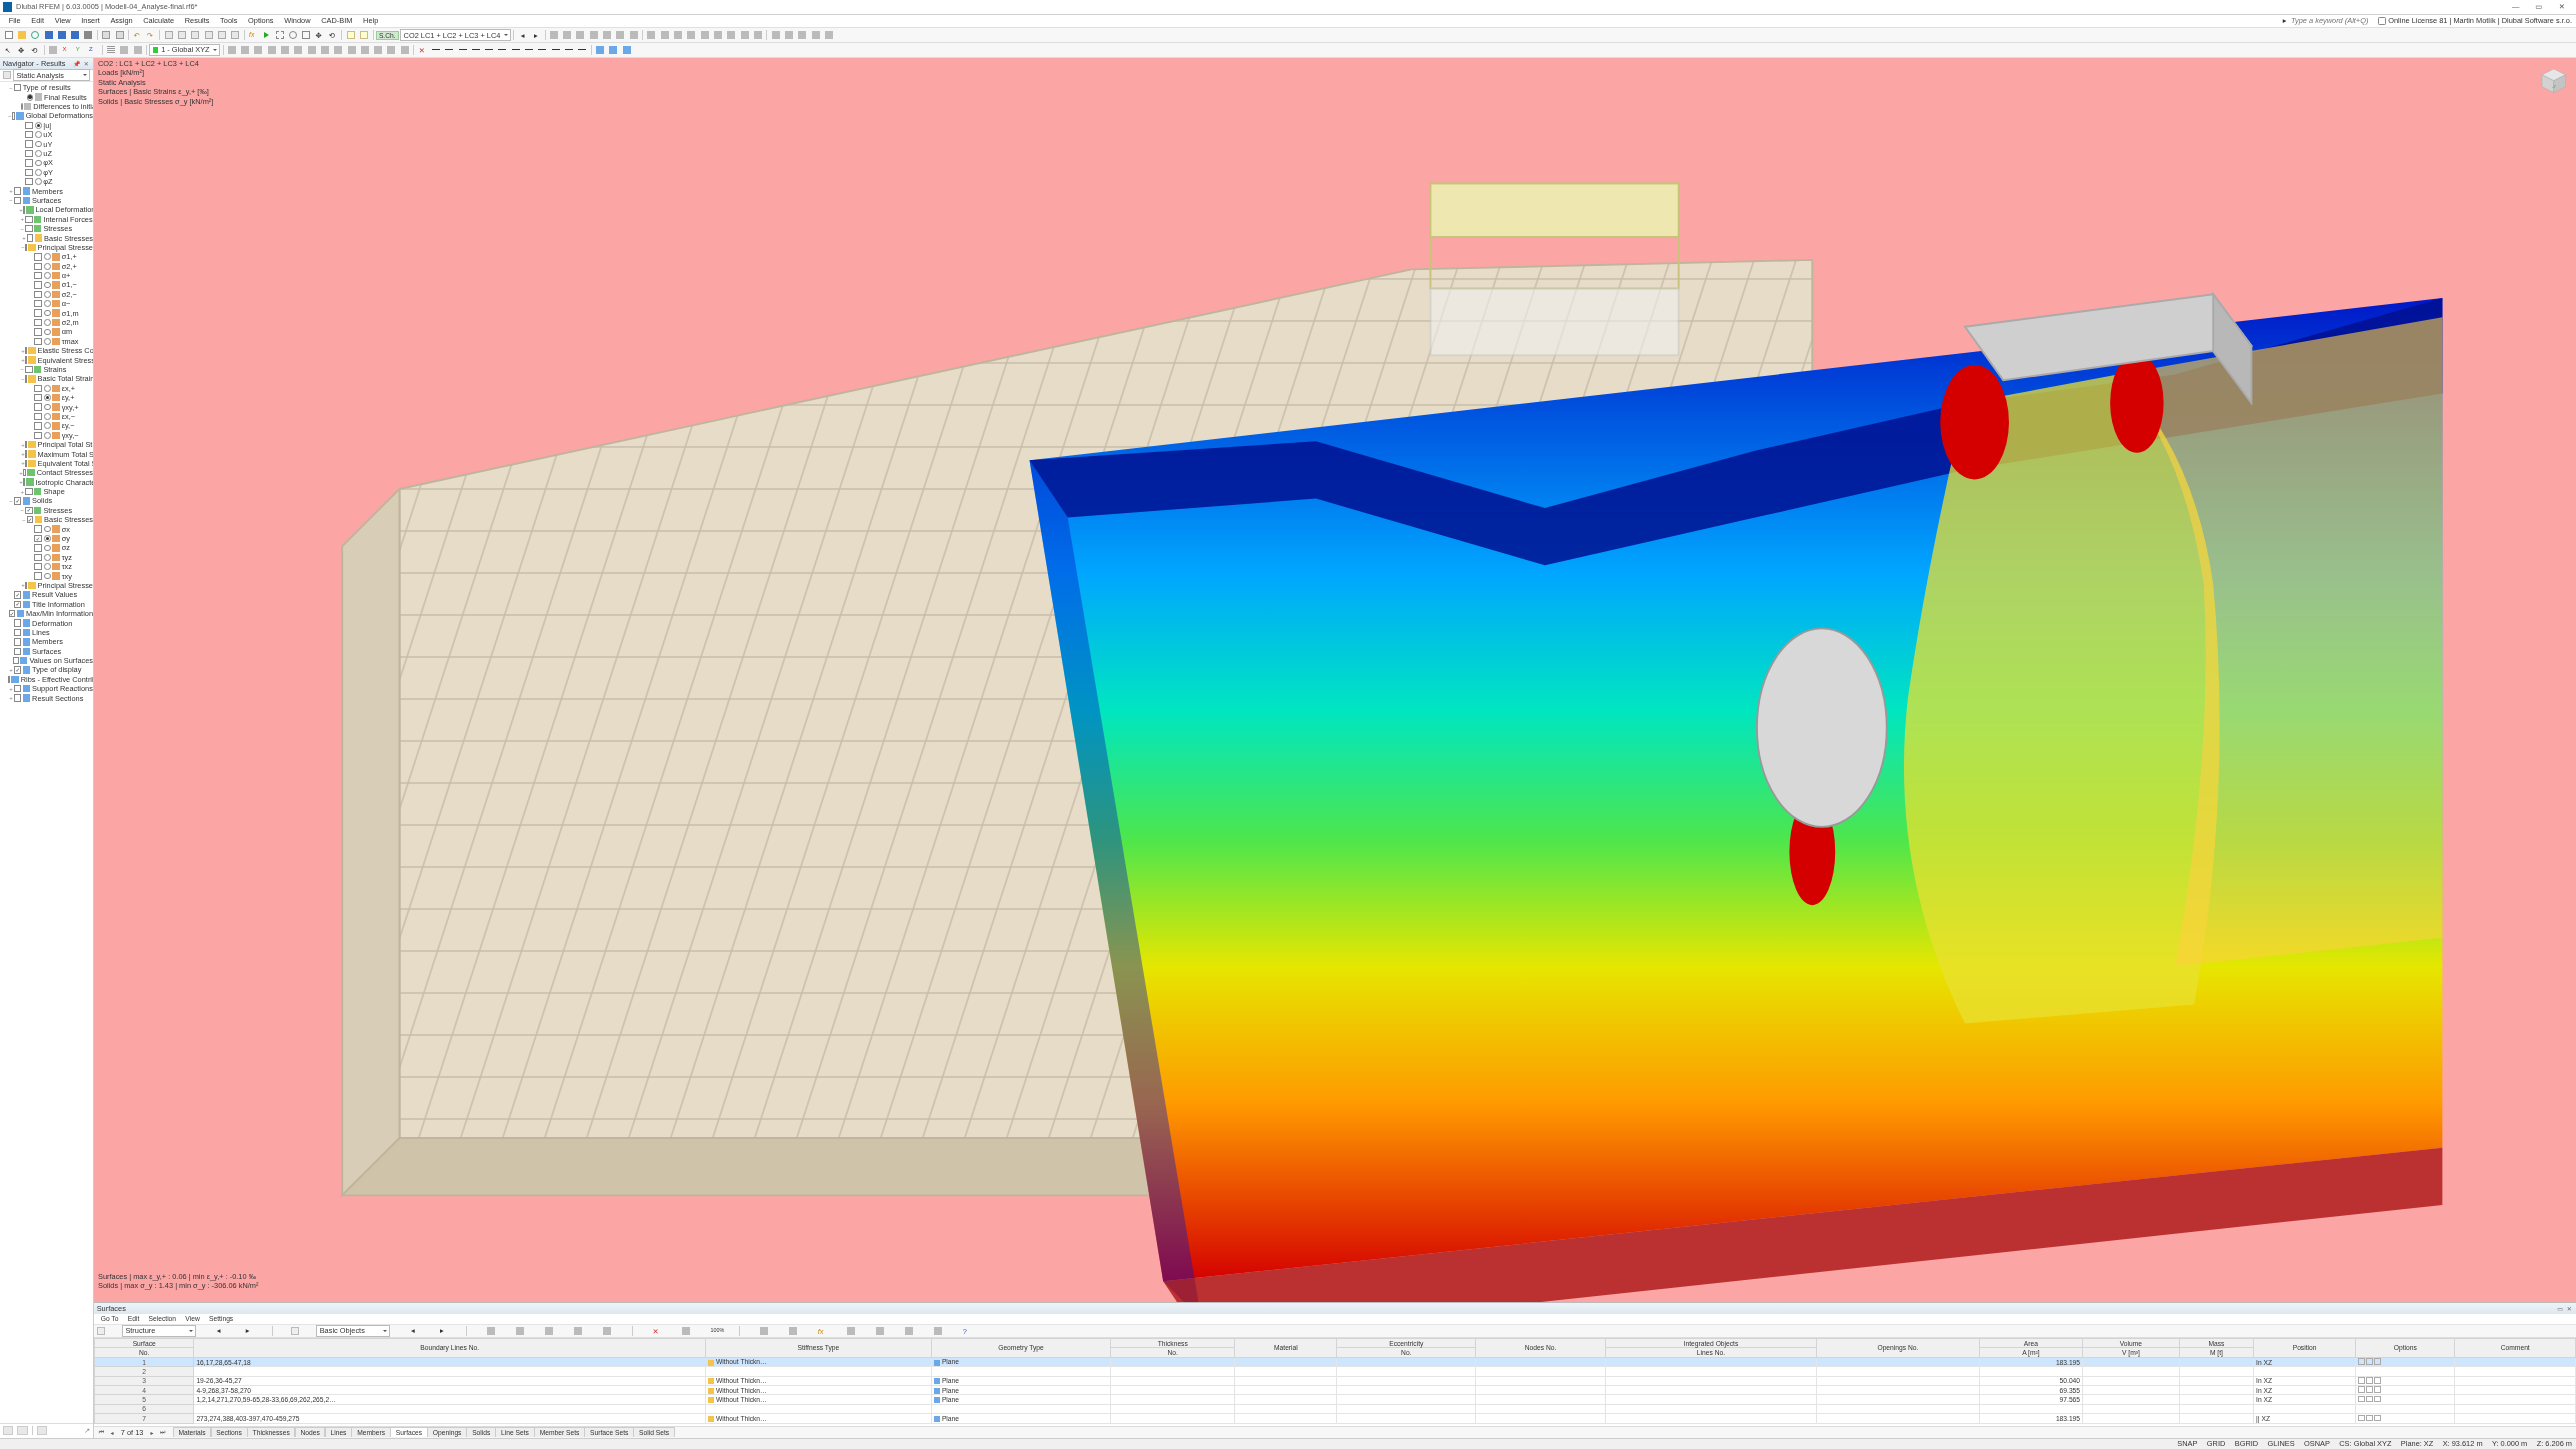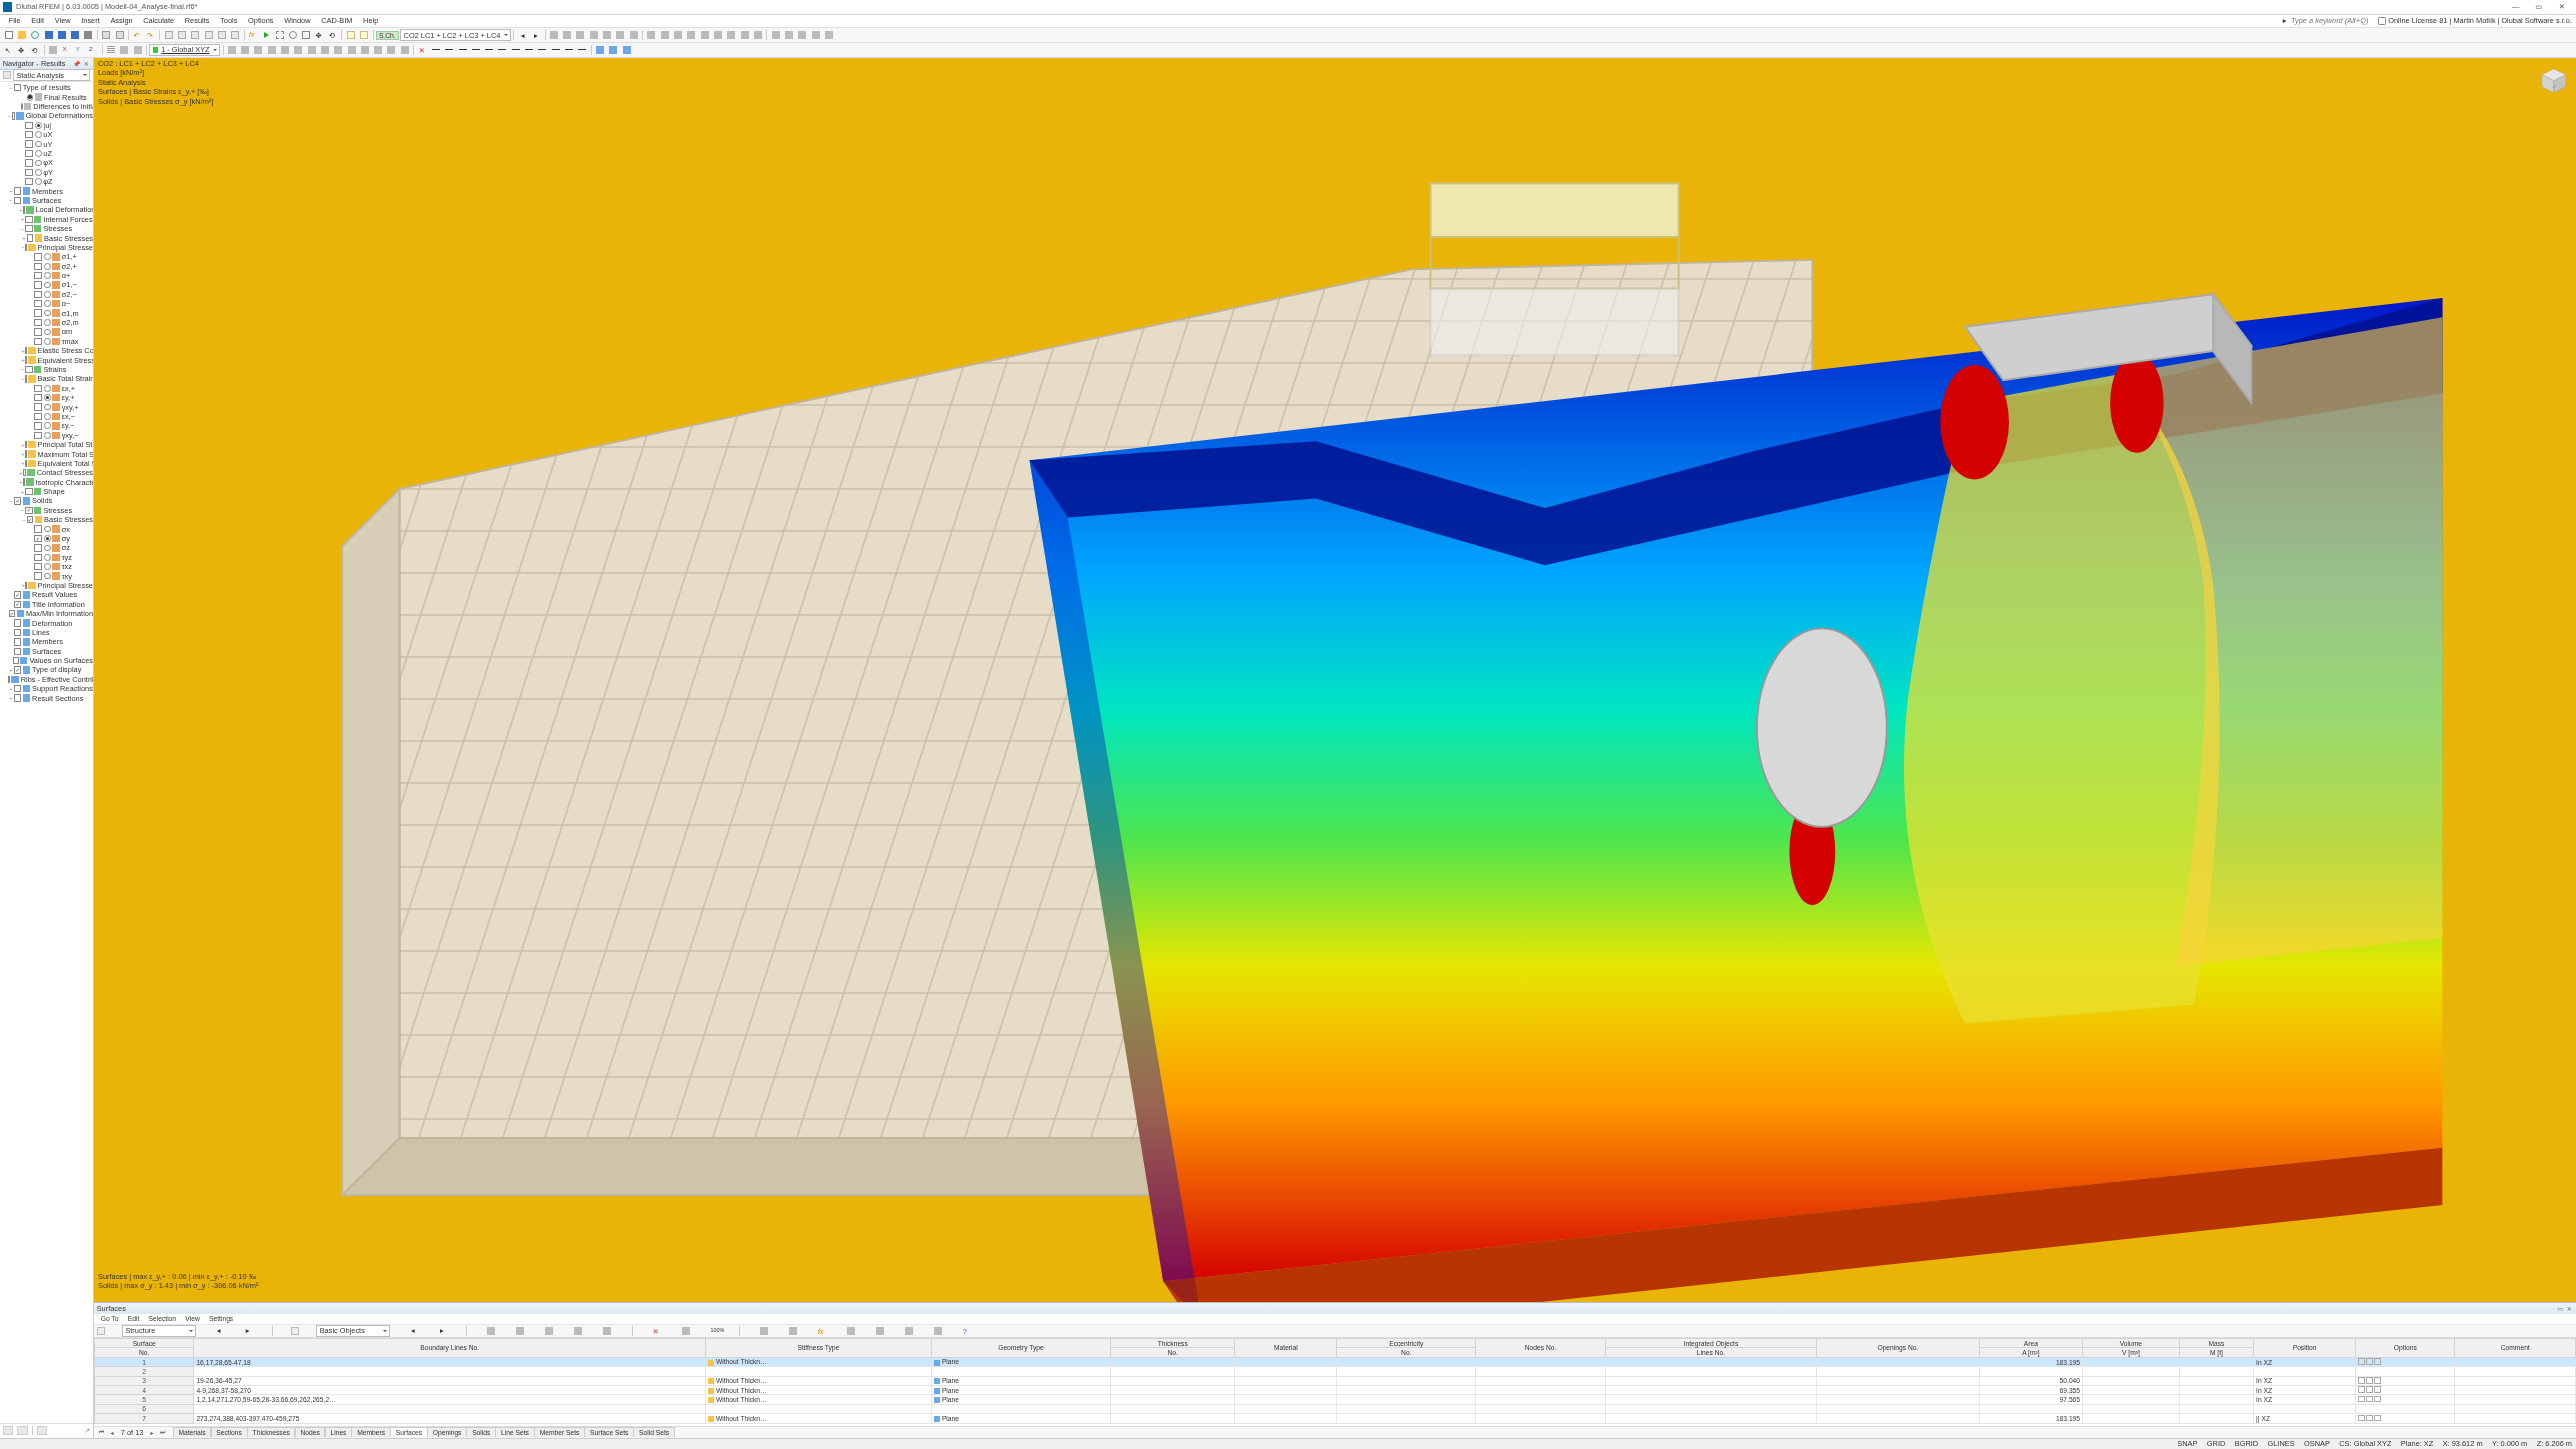--- a/index.html
+++ b/index.html
@@ -14,21 +14,21 @@
 .menubar .search{margin-left:auto;display:flex;align-items:center;color:#999;gap:2.7px;}
 .menubar .search input{border:none;outline:none;font-style:italic;width:81px;color:#999;text-align:center;}
 .menubar .license{margin-left:6.7px;color:#555;display:flex;align-items:center;gap:2px;}
 .menubar .license .licon{width:8px;height:8px;border:0.7px solid #888;border-radius:1.3px;}
 .toolbar{height:14.8px;background:#f7f7f7;display:flex;align-items:center;padding:0 2.7px;gap:1.3px;border-bottom:0.7px solid #ddd;}
 .tb{width:12px;height:12px;display:flex;align-items:center;justify-content:center;border:0.7px solid transparent;}
 .tb span{width:8px;height:8px;display:block;}
 .sep{width:0.7px;height:10.7px;background:#ccc;margin:0 1.3px;}
 .combo{height:12px;border:0.7px solid #bbb;background:#fff;display:flex;align-items:center;padding:0 9.4px 0 2.7px;min-width:81px;position:relative;font-size:6.7px;}
 .combo::after{content:"";position:absolute;right:2px;top:4px;border-left:2px solid transparent;border-right:2px solid transparent;border-top:2.7px solid #555;}
-.combo.small{min-width:57px;text-decoration:underline;}
+.combo.small{min-width:57px;}
 
 .body{display:flex;height:calc(100% - 14.8px - 13.4px - 14.8px - 14.8px - 11.4px);}
 .nav{width:94px;background:#fff;border-right:0.7px solid #ccc;display:flex;flex-direction:column;}
 .nav-head{height:12px;background:linear-gradient(#eef3f8,#dde7f0);border-bottom:0.7px solid #bcd;padding:0 2.7px;display:flex;align-items:center;justify-content:space-between;font-size:6.7px;color:#345;}
 .nav-head .x{display:flex;gap:1.3px;}
 .nav-head .x div{width:8px;height:8px;display:flex;align-items:center;justify-content:center;color:#666;font-size:6px;}
 .nav-sub{height:12px;display:flex;align-items:center;padding:0 2.7px;border-bottom:0.7px solid #e4e4e4;}
 .nav-sub .combo{flex:1;min-width:0;}
 .tree{flex:1;overflow-y:auto;overflow-x:hidden;padding:1.3px 0 1.3px 1.3px;position:relative;}
 .tree::-webkit-scrollbar{width:9.4px;}
@@ -39,21 +39,21 @@
 .tn .ck.on::after{content:"✓";color:#333;}
 .tn .rad{width:6.7px;height:6.7px;border:0.7px solid #888;border-radius:50%;margin:0 1.3px;display:flex;align-items:center;justify-content:center;}
 .tn .rad.on::after{content:"";width:3.4px;height:3.4px;background:#333;border-radius:50%;}
 .tn .ic{width:7.4px;height:7.4px;margin-right:2px;flex-shrink:0;}
 .tn .lbl{white-space:nowrap;}
 .ind1{padding-left:6.7px} .ind2{padding-left:18px} .ind3{padding-left:20px} .ind4{padding-left:27px}
 .nav-foot{height:14.8px;border-top:0.7px solid #ddd;display:flex;align-items:center;padding:0 2.7px;gap:4px;}
 .nav-foot .fic{width:10.7px;height:9.4px;background:#e8e8e8;border:0.7px solid #ccc;}
 
 .main{flex:1;display:flex;flex-direction:column;background:#fff;}
-.viewport{flex:1;position:relative;background:#eab308;overflow:hidden;}
+.viewport{flex:1;position:relative;background:#fca5a5;overflow:hidden;}
 .overlay-text{position:absolute;left:4px;top:1.3px;font-size:6.7px;line-height:9.4px;color:#333;}
 .overlay-bottom{position:absolute;left:4px;bottom:11px;font-size:6.7px;line-height:9.4px;color:#333;}
 .cube{position:absolute;right:8px;top:8px;width:29.5px;height:29.5px;}
 
 .panel{height:136px;border-top:0.7px solid #bbb;display:flex;flex-direction:column;background:#f7f7f7;}
 .panel-title{height:11.4px;background:linear-gradient(#eef3f8,#dde7f0);display:flex;align-items:center;justify-content:space-between;padding:0 2.7px;font-size:6.7px;color:#345;}
 .panel-title .x{display:flex;gap:1.3px;}
 .panel-title .x div{width:8px;height:8px;font-size:6px;color:#666;display:flex;align-items:center;justify-content:center;}
 .panel-menu{height:10.7px;background:#fff;display:flex;align-items:center;gap:1.3px;padding:0 2.7px;border-bottom:0.7px solid #e4e4e4;}
 .panel-menu .m{padding:0 4px;font-size:6.7px;}

